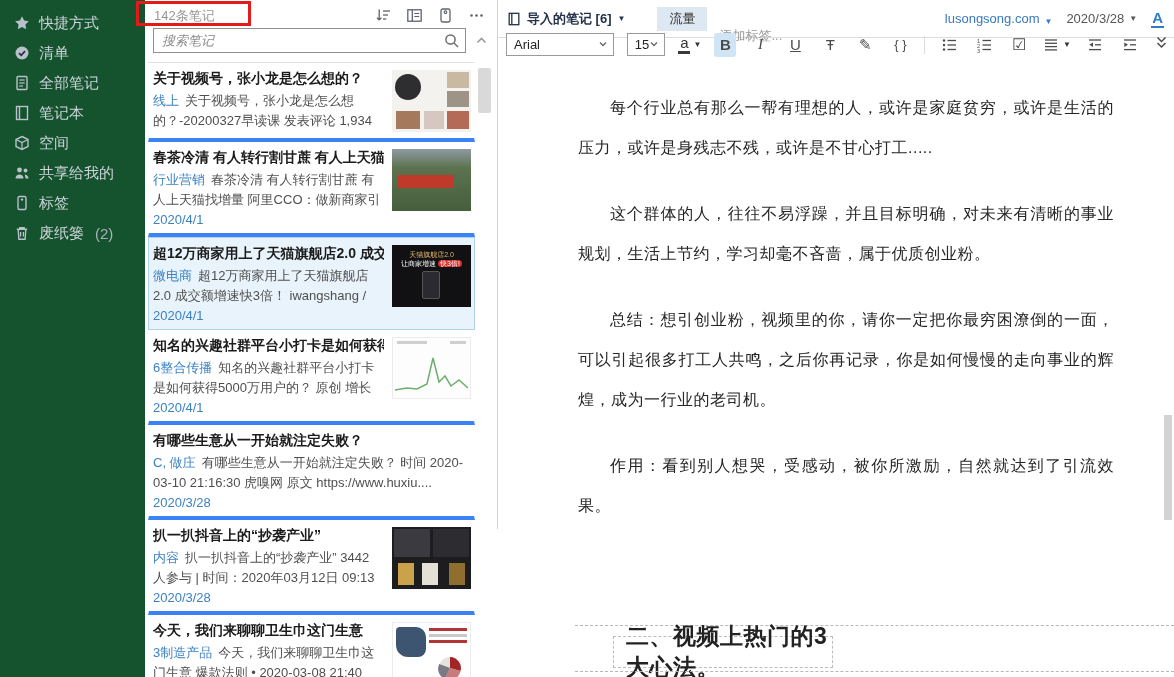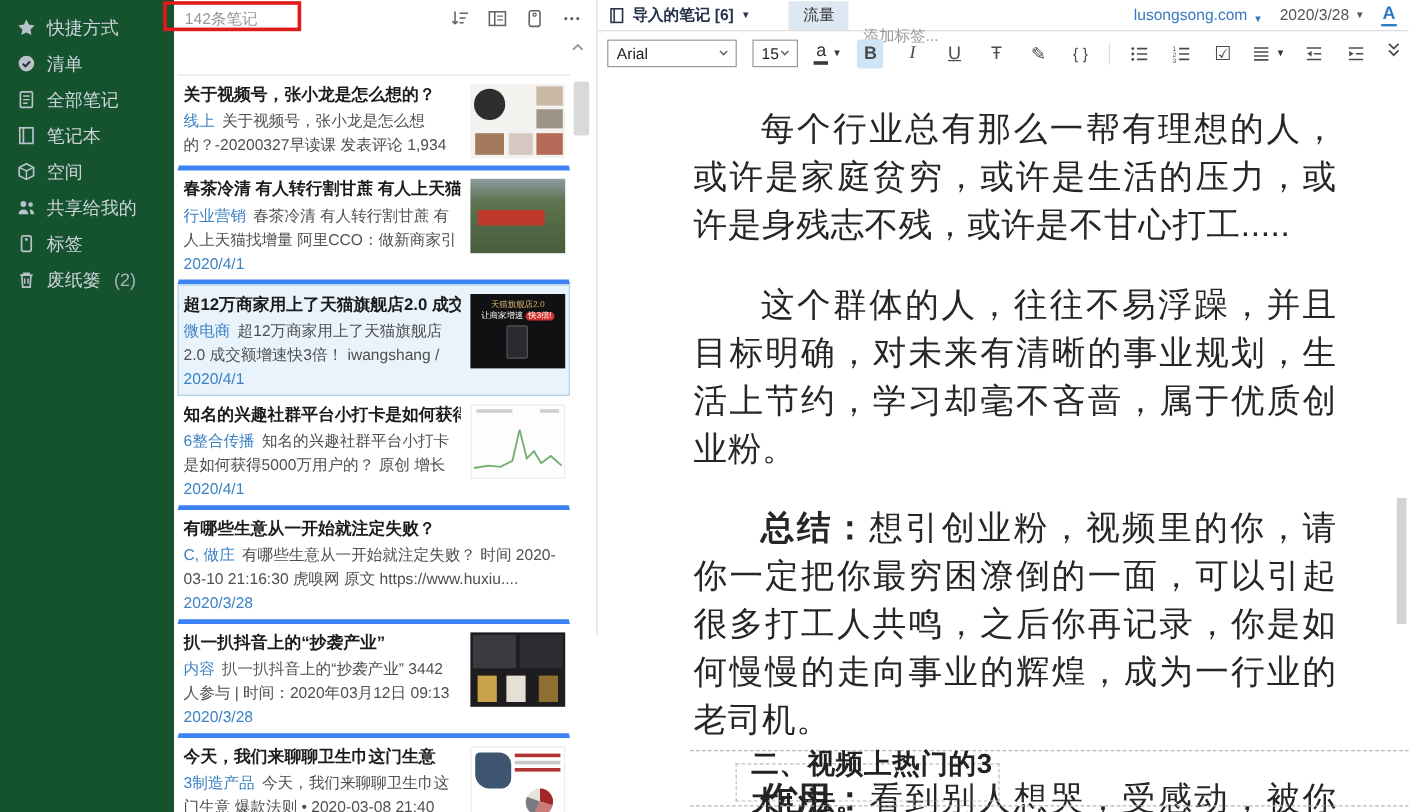--- a/index.html
+++ b/index.html
@@ -62,21 +62,21 @@
   .t-slide-pie { background:#fff; border:1px solid #ececec; }
   .t-slide-pie .blob { position:absolute; left:3px; top:4px; width:30px; height:30px; background:#3d5570; border-radius:4px 10px 8px 12px; }
   .t-slide-pie .r1 { position:absolute; right:3px; top:5px; width:38px; height:3px; background:#b23434; }
   .t-slide-pie .r2 { position:absolute; right:3px; top:11px; width:38px; height:3px; background:#c9c9c9; }
   .t-slide-pie .r3 { position:absolute; right:3px; top:17px; width:38px; height:3px; background:#b23434; }
 
   .list-scroll-thumb { position:absolute; left:333px; top:68px; width:13px; height:45px; background:#d9d9d9; border-radius:2px; }
 
   
   .editor { position:absolute; left:498px; top:0; width:676px; height:677px; background:#fff; }
-  .info-bar { position:absolute; left:0; top:0; right:0; height:26px; border-bottom:1px solid #dcdcdc; display:flex; align-items:center; padding:0 10px 0 9px; font-size:13px; gap:8px; }
+  .info-bar { position:absolute; left:0; top:0; right:0; height:38px; border-bottom:1px solid #dcdcdc; display:flex; align-items:center; padding:0 10px 0 9px; font-size:13px; gap:8px; }
   .nb-group { display:flex; align-items:center; gap:6px; color:#25324c; font-weight:bold; }
   .caret { font-size:8px; line-height:1; }
   .tag-chip { background:#dee8f2; color:#333; padding:3px 12px; margin-left:24px; font-weight:normal; }
   .add-tag { color:#9a9a9a; margin-left:4px;margin-top:34px; }
   .ib-right { margin-left:auto; display:flex; align-items:center; gap:14px; }
   .account-link { color:#3879be; display:flex; gap:5px; align-items:flex-end; }
   .note-date-ctl { color:#555; display:flex; gap:5px; align-items:center; }
   .reader-a { color:#2e7cc3; font-weight:bold; font-size:15px; border-bottom:2px solid #2e7cc3; padding:0 1px; line-height:17px; }
 
   .fmt-toolbar { position:absolute; left:0; top:27px; right:0; height:35px; display:flex; align-items:center; gap:13px; padding-left:8px; color:#4b4b4b; }
@@ -88,23 +88,23 @@
   .tbtn.active { background:#cfe4f5; }
   .fontcolor-a { display:flex; align-items:flex-start; gap:3px; }
   .fc-a { font-size:15px; color:#333; border-bottom:3px solid #3a3a3a; line-height:16px; padding:0 2px; }
   .fc-caret { font-size:8px; color:#333; margin-top:5px; }
   .btn-i { font-family:"Liberation Serif", serif; font-style:italic; }
   .btn-u { text-decoration:underline; }
   .vsep { width:1px; height:18px; background:#dcdcdc; }
   .align-group { display:flex; align-items:center; gap:4px; }
   .more-btn { margin-left:auto; margin-right:5px; color:#4b4b4b; }
 
-  .content { position:absolute; left:0; top:62px; right:0; bottom:0; padding:26px 60px 0 80px; font-size:28px; line-height:40px; letter-spacing:0.5px; color:#262626; text-align:justify; }
+  .content { position:absolute; left:0; top:62px; right:0; bottom:0; padding:26px 60px 0 80px; font-size:16px; line-height:40px; letter-spacing:0.5px; color:#262626; text-align:justify; }
   .content p { text-indent:2em; margin:0 0 26px 0; }
-  .content b { font-weight:bold; }
+  .content b { font-weight:normal; }
 
   .sect-topline { position:absolute; left:77px; right:0; top:625px; border-top:1px dashed #b7b7b7; }
   .sect-cell { position:absolute; left:115px; top:636px; width:220px; height:32px; border:1px dashed #bcbcbc; display:flex; align-items:center; padding-left:12px; font-size:23px; font-weight:bold; color:#222; letter-spacing:0.5px; }
   .sect-bottomline { position:absolute; left:77px; right:0; top:671px; border-top:1px dashed #b7b7b7; }
   .editor-scroll-thumb { position:absolute; right:2px; top:415px; width:8px; height:105px; background:#d3d3d3; }
 </style>
 </head>
 <body>
 
 <div class="page">
@@ -217,20 +217,29 @@
       </span>
       <span class="lh-btn">
         <svg width="17" height="17" viewBox="0 0 17 17">
             <circle cx="3.5" cy="8.5" r="1.3" fill="#5f6368"></circle>
             <circle cx="8.5" cy="8.5" r="1.3" fill="#5f6368"></circle>
             <circle cx="13.5" cy="8.5" r="1.3" fill="#5f6368"></circle>
           </svg>
       </span>
     </div>
 
+    <div class="search-box">
+      <input type="text" placeholder="搜索笔记" style="">
+      <span class="search-mag">
+        <svg width="18" height="18" viewBox="0 0 18 18">
+            <circle cx="7.5" cy="7.5" r="4.6" fill="none" stroke="#6d6d6d" stroke-width="1.5"></circle>
+            <line x1="11" y1="11" x2="15" y2="15" stroke="#6d6d6d" stroke-width="1.5"></line>
+          </svg>
+      </span>
+    </div>
     <span class="collapse-chevron">
       <svg width="13" height="13" viewBox="0 0 13 13">
           <polyline points="2.5,8.5 6.5,4.5 10.5,8.5" fill="none" stroke="#9a9a9a" stroke-width="1.6"></polyline>
         </svg>
     </span>
 
     <div class="note-items">
 
       <div class="note-item">
         <div class="note-main">

